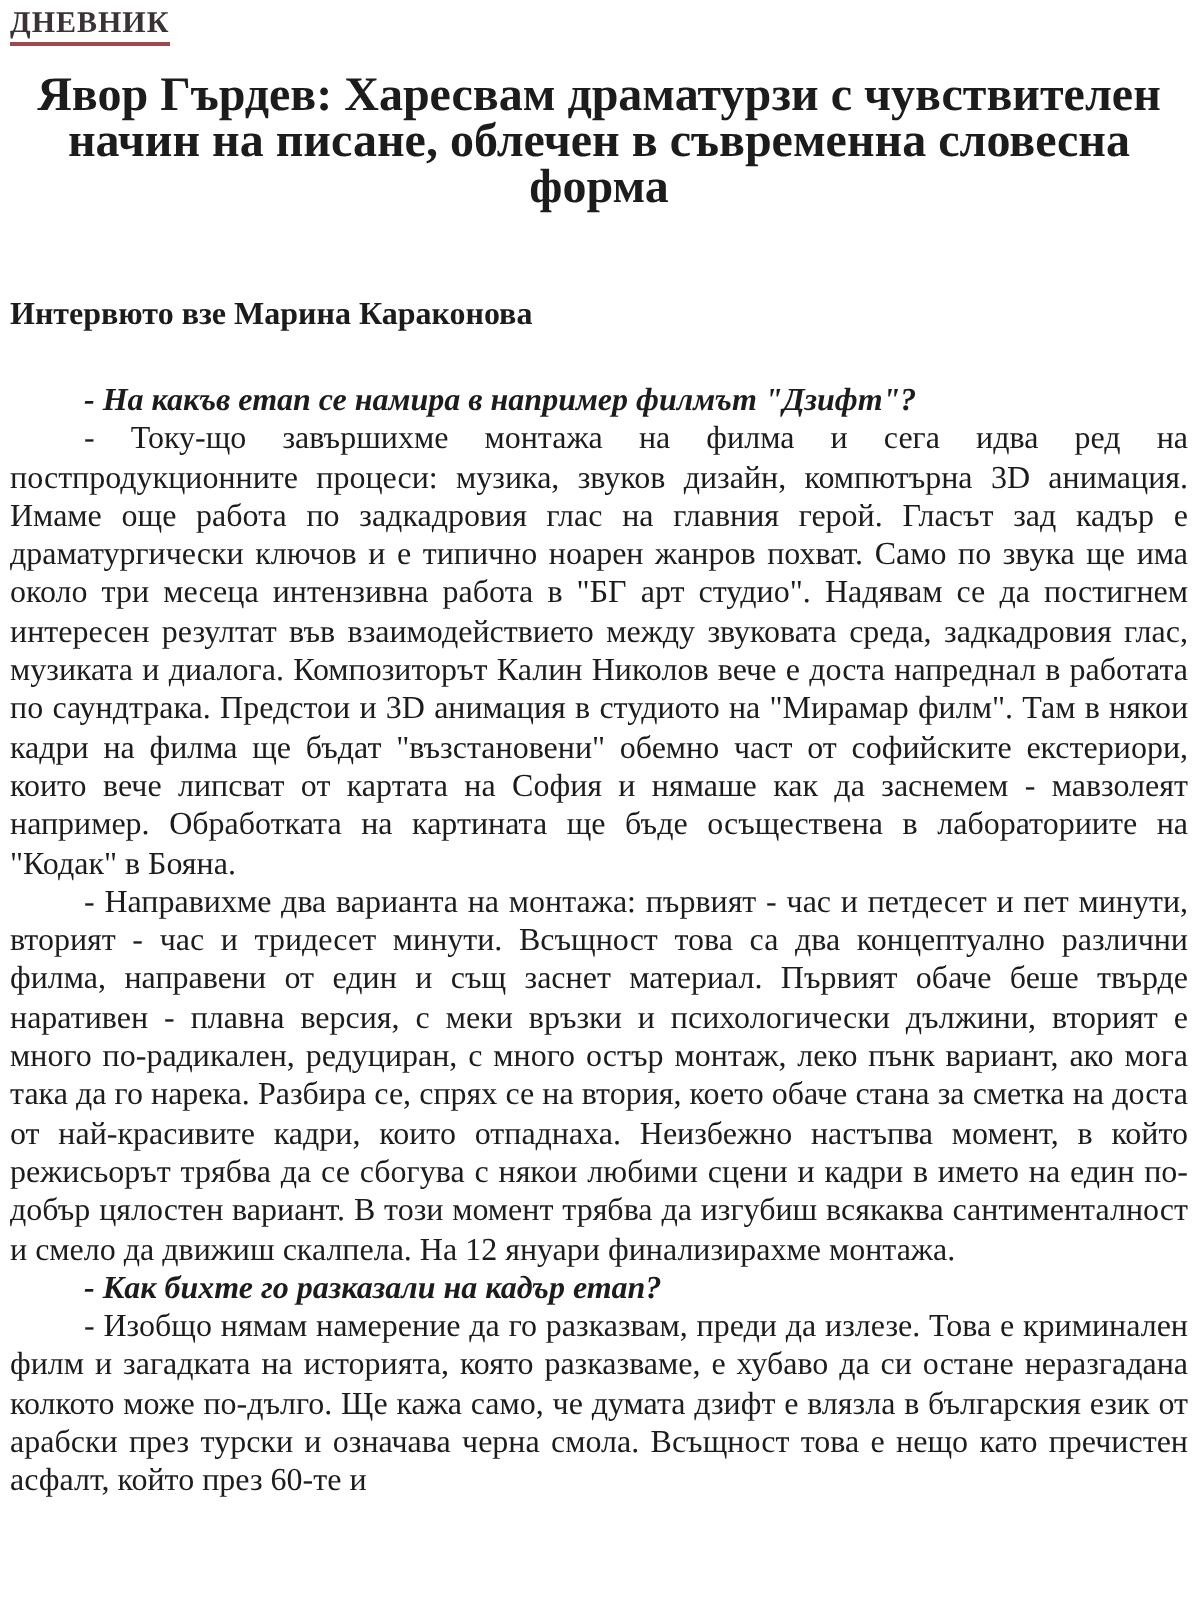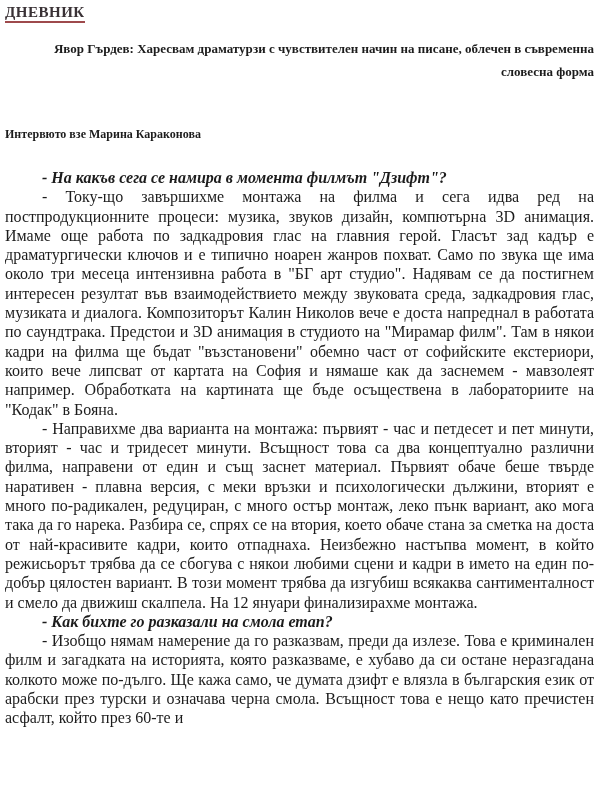--- a/index.html
+++ b/index.html
@@ -27,28 +27,28 @@
     line-height: 17px;
   }
   .dateline {
     font-weight: bold;
     font-size: 16px;
     line-height: 19px;
     margin: 2px 0 0 0;
   }
   .title {
     font-weight: bold;
-    font-size: 13px;
+    font-size: 24px;
     line-height: 23px;
     margin: 14px 0 0 0;
-    text-align: right;
+    text-align: center;
   }
   .byline {
     font-weight: bold;
-    font-size: 12px;
+    font-size: 16px;
     line-height: 19px;
     margin: 42px 0 0 0;
   }
   .interview {
     margin-top: 24px;
     text-align: justify;
     font-size: 16px;
     line-height: 19.3px;
   }
   .interview p {
@@ -68,23 +68,23 @@
   <div>
     <a href="#" class="pub">ДНЕВНИК</a>
   </div>
 
   <h1 class="title">Явор Гърдев: Харесвам драматурзи с чувствителен начин на писане, облечен в съвременна словесна форма</h1>
 
   <div class="byline">Интервюто взе Марина Караконова</div>
 
   <div class="interview">
 
-    <p class="question">- На какъв сега се намира в момента филмът "Дзифт"?</p>
+    <p class="question">- На какъв етап се намира в например филмът "Дзифт"?</p>
     <p class="answer">- Току-що завършихме монтажа на филма и сега идва ред на постпродукционните процеси: музика, звуков дизайн, компютърна 3D анимация. Имаме още работа по задкадровия глас на главния герой. Гласът зад кадър е драматургически ключов и е типично ноарен жанров похват. Само по звука ще има около три месеца интензивна работа в "БГ арт студио". Надявам се да постигнем интересен резултат във взаимодействието между звуковата среда, задкадровия глас, музиката и диалога. Композиторът Калин Николов вече е доста напреднал в работата по саундтрака. Предстои и 3D анимация в студиото на "Мирамар филм". Там в някои кадри на филма ще бъдат "възстановени" обемно част от софийските екстериори, които вече липсват от картата на София и нямаше как да заснемем - мавзолеят например. Обработката на картината ще бъде осъществена в лабораториите на "Кодак" в Бояна.</p>
 
     <p class="answer">- Направихме два варианта на монтажа: първият - час и петдесет и пет минути, вторият - час и тридесет минути. Всъщност това са два концептуално различни филма, направени от един и същ заснет материал. Първият обаче беше твърде наративен - плавна версия, с меки връзки и психологически дължини, вторият е много по-радикален, редуциран, с много остър монтаж, леко пънк вариант, ако мога така да го нарека. Разбира се, спрях се на втория, което обаче стана за сметка на доста от най-красивите кадри, които отпаднаха. Неизбежно настъпва момент, в който режисьорът трябва да се сбогува с някои любими сцени и кадри в името на един по-добър цялостен вариант. В този момент трябва да изгубиш всякаква сантименталност и смело да движиш скалпела. На 12 януари финализирахме монтажа.</p>
 
-    <p class="question">- Как бихте го разказали на смола етап?</p>
+    <p class="question">- Как бихте го разказали на кадър етап?</p>
     <p class="answer">- Изобщо нямам намерение да го разказвам, преди да излезе. Това е криминален филм и загадката на историята, която разказваме, е хубаво да си остане неразгадана колкото може по-дълго. Ще кажа само, че думата дзифт е влязла в българския език от арабски през турски и означава черна смола. Всъщност това е нещо като пречистен асфалт, който през 60-те и</p>
 
   </div>
 
 </div>
 
 </body></html>

